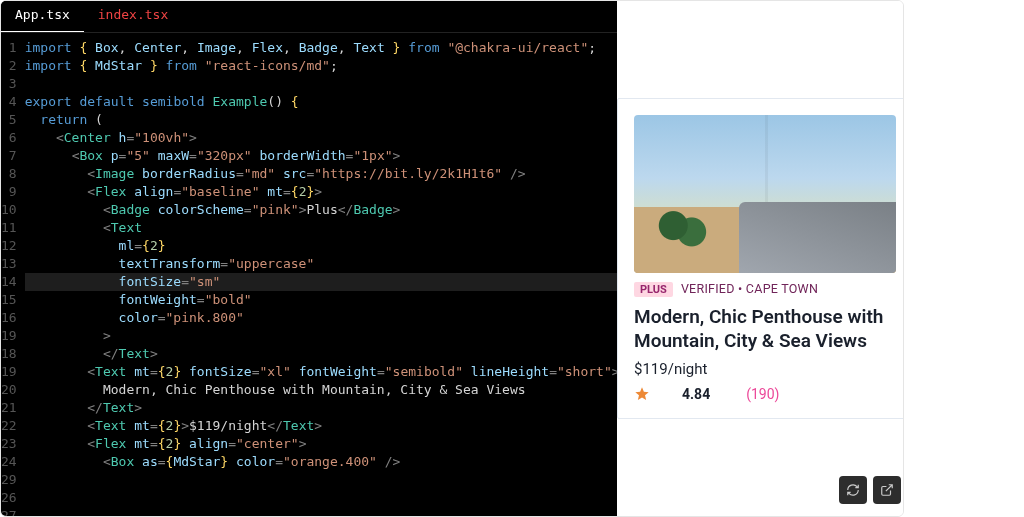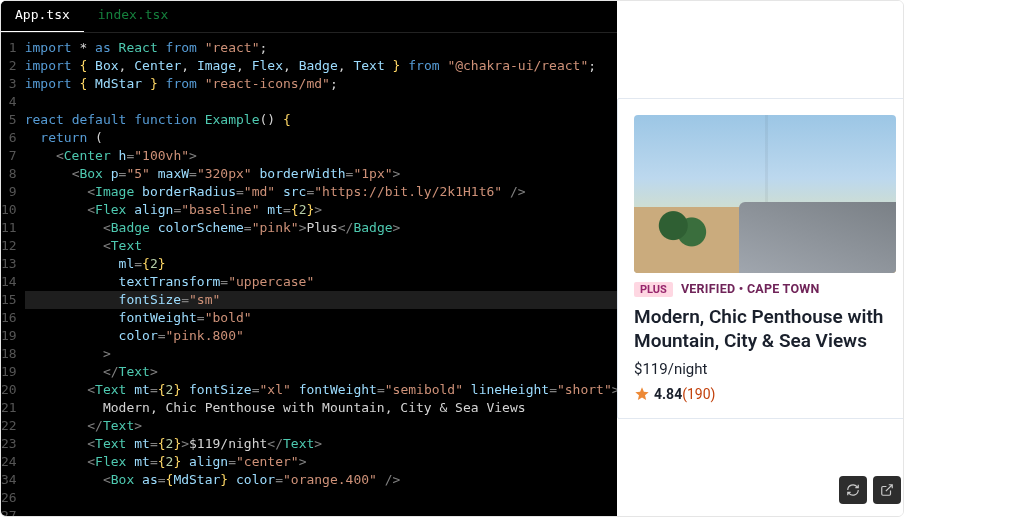--- a/index.html
+++ b/index.html
@@ -25,21 +25,21 @@
     flex-direction: column;
   }
   .tabs {
     display: flex;
     border-bottom: 1px solid #222;
     background: #000;
     height: 32px;
   }
   .tab {
     padding: 6px 14px;
-    color: #15803d;
+    color: #ef4444;
     font-size: 13px;
     cursor: pointer;
   }
   .tab.active { color: #fff; border-bottom: 1px solid #fff; }
   .code-area { flex: 1; display: flex; overflow: auto; }
   .gutter {
     width: 32px;
     padding: 6px 0;
     text-align: right;
     color: #555;
@@ -105,35 +105,35 @@
   .badge {
     background:#fed7e2; color:#97266d;
     font-size:11px; font-weight:700;
     padding:1px 6px; border-radius:2px;
     text-transform: uppercase;
   }
   .verified {
     margin-left: 8px;
     text-transform: uppercase;
     font-size: 12.5px;
-    font-weight: 700;
+    font-weight: 400;
     color:#702459;
     letter-spacing: .02em;
   }
   .title {
     margin-top:8px;
     font-size: 19px;
     font-weight:600;
     line-height: 1.25;
     color:#1a202c;
   }
   .price { margin-top:8px; font-size:15px; color:#1a202c; }
-  .rating-row { margin-top:8px; display:flex; align-items:center; font-size:14px; color:#1a202c; }
+  .rating-row { margin-top:8px; display:flex; align-items:center; font-size:14px; color:#1a202c;gap:28px; }
   .star { color:#ed8936; width:16px; height:16px; margin-right:4px; }
-  .rating-count { color:#c2410c; margin-left:0; }
+  .rating-count { color:#ec4899; margin-left:8px; }
 
   .toolbar-float {
     position:absolute; right:12px; bottom:12px;
     display:flex; gap:6px;
   }
   .tool-btn {
     width:28px; height:28px; border-radius:4px;
     background:#2d2d2d; color:#ccc;
     display:flex; align-items:center; justify-content:center;
     cursor:pointer;
@@ -169,30 +169,29 @@
           <div>15</div>
           <div>16</div>
           <div>19</div>
           <div>18</div>
           <div>19</div>
           <div>20</div>
           <div>21</div>
           <div>22</div>
           <div>23</div>
           <div>24</div>
-          <div>34</div>
+          <div>29</div>
           <div>26</div>
           <div>27</div>
         </div>
       <div class="code" id="code">
-          <div class="code-line"><span class="tk-kw">import </span><span class="tk-punc">* </span><span class="tk-kw">as </span><span class="tk-comp">React</span><span class="tk-plain"> </span><span class="tk-kw">from</span><span class="tk-plain"> </span><span class="tk-str">"react"</span><span class="tk-punc">;</span></div>
           <div class="code-line"><span class="tk-kw">import </span><span class="tk-brace">{ </span><span class="tk-id">Box</span><span class="tk-punc">, </span><span class="tk-id">Center</span><span class="tk-punc">, </span><span class="tk-id">Image</span><span class="tk-punc">, </span><span class="tk-id">Flex</span><span class="tk-punc">, </span><span class="tk-id">Badge</span><span class="tk-punc">, </span><span class="tk-id">Text</span><span class="tk-brace"> }</span><span class="tk-plain"> </span><span class="tk-kw">from</span><span class="tk-plain"> </span><span class="tk-str">"@chakra-ui/react"</span><span class="tk-punc">;</span></div>
           <div class="code-line"><span class="tk-kw">import </span><span class="tk-brace">{ </span><span class="tk-id">MdStar</span><span class="tk-brace"> }</span><span class="tk-plain"> </span><span class="tk-kw">from</span><span class="tk-plain"> </span><span class="tk-str">"react-icons/md"</span><span class="tk-punc">;</span></div>
           <div class="code-line"></div>
-          <div class="code-line"><span class="tk-kw">react </span><span class="tk-kw">default </span><span class="tk-kw">function </span><span class="tk-comp">Example</span><span class="tk-punc">()</span><span class="tk-plain"> </span><span class="tk-brace">{</span></div>
+          <div class="code-line"><span class="tk-kw">export </span><span class="tk-kw">default </span><span class="tk-kw">semibold </span><span class="tk-comp">Example</span><span class="tk-punc">()</span><span class="tk-plain"> </span><span class="tk-brace">{</span></div>
           <div class="code-line"><span class="tk-plain">  </span><span class="tk-kw">return</span><span class="tk-plain"> </span><span class="tk-punc">(</span></div>
           <div class="code-line"><span class="tk-plain">    </span><span class="tk-op">&lt;</span><span class="tk-comp">Center</span><span class="tk-plain"> </span><span class="tk-id">h</span><span class="tk-op">=</span><span class="tk-str">"100vh"</span><span class="tk-op">&gt;</span></div>
           <div class="code-line"><span class="tk-plain">      </span><span class="tk-op">&lt;</span><span class="tk-comp">Box</span><span class="tk-plain"> </span><span class="tk-id">p</span><span class="tk-op">=</span><span class="tk-str">"5"</span><span class="tk-plain"> </span><span class="tk-id">maxW</span><span class="tk-op">=</span><span class="tk-str">"320px"</span><span class="tk-plain"> </span><span class="tk-id">borderWidth</span><span class="tk-op">=</span><span class="tk-str">"1px"</span><span class="tk-op">&gt;</span></div>
           <div class="code-line"><span class="tk-plain">        </span><span class="tk-op">&lt;</span><span class="tk-comp">Image</span><span class="tk-plain"> </span><span class="tk-id">borderRadius</span><span class="tk-op">=</span><span class="tk-str">"md"</span><span class="tk-plain"> </span><span class="tk-id">src</span><span class="tk-op">=</span><span class="tk-str">"https://bit.ly/2k1H1t6"</span><span class="tk-plain"> </span><span class="tk-op">/&gt;</span></div>
           <div class="code-line"><span class="tk-plain">        </span><span class="tk-op">&lt;</span><span class="tk-comp">Flex</span><span class="tk-plain"> </span><span class="tk-id">align</span><span class="tk-op">=</span><span class="tk-str">"baseline"</span><span class="tk-plain"> </span><span class="tk-id">mt</span><span class="tk-op">=</span><span class="tk-brace">{</span><span class="tk-num">2</span><span class="tk-brace">}</span><span class="tk-op">&gt;</span></div>
           <div class="code-line"><span class="tk-plain">          </span><span class="tk-op">&lt;</span><span class="tk-comp">Badge</span><span class="tk-plain"> </span><span class="tk-id">colorScheme</span><span class="tk-op">=</span><span class="tk-str">"pink"</span><span class="tk-op">&gt;</span><span class="tk-plain">Plus</span><span class="tk-op">&lt;/</span><span class="tk-comp">Badge</span><span class="tk-op">&gt;</span></div>
           <div class="code-line"><span class="tk-plain">          </span><span class="tk-op">&lt;</span><span class="tk-comp">Text</span></div>
           <div class="code-line"><span class="tk-plain">            </span><span class="tk-id">ml</span><span class="tk-op">=</span><span class="tk-brace">{</span><span class="tk-num">2</span><span class="tk-brace">}</span></div>
           <div class="code-line"><span class="tk-plain">            </span><span class="tk-id">textTransform</span><span class="tk-op">=</span><span class="tk-str">"uppercase"</span></div>
           <div class="code-line cursor-line"><span class="tk-plain">            </span><span class="tk-id">fontSize</span><span class="tk-op">=</span><span class="tk-str">"sm"</span></div>

